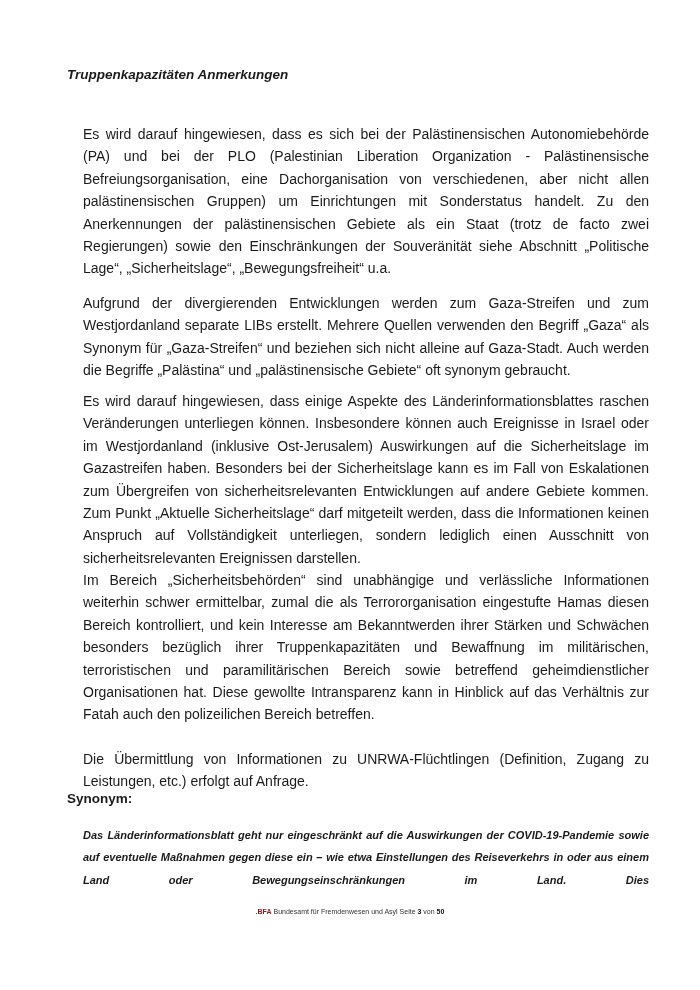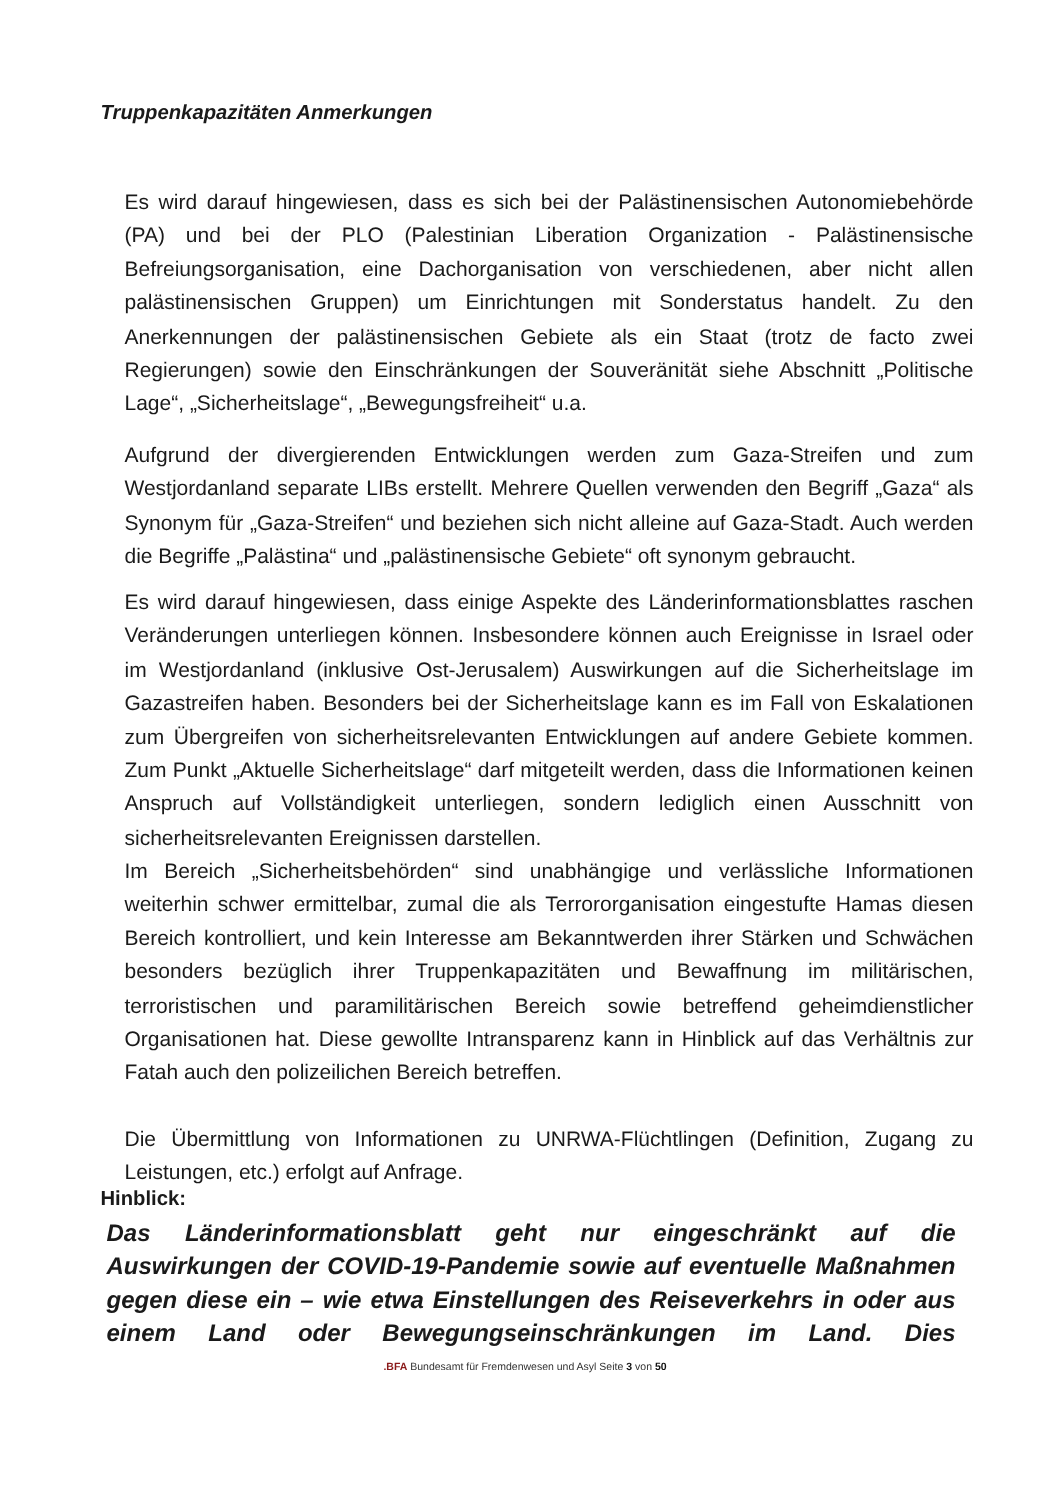--- a/index.html
+++ b/index.html
@@ -49,27 +49,27 @@
       top: 789px;
       font-size: 13.5px;
       font-weight: bold;
       line-height: 20px;
     }
     .hint-body {
       position: absolute;
       left: 0;
       top: 808px;
       width: 566px;
-      font-size: 16px;
+      font-size: 11px;
       line-height: 22.4px;
       font-weight: bold;
       font-style: italic;
       text-align: justify;
       text-align-last: justify;
-      margin: 4px;
+      margin: 16px;
     }
     .footer {
       position: absolute;
       top: 908px;
       left: 0;
       width: 700px;
       text-align: center;
       font-size: 7px;
       color: #333333;
       white-space: nowrap;
@@ -91,21 +91,21 @@
   <p class="para para-last" style="top:107px;">Es wird darauf hingewiesen, dass es sich bei der Palästinensischen Autonomiebehörde (PA) und bei der PLO (Palestinian Liberation Organization - Palästinensische Befreiungsorganisation, eine Dachorganisation von verschiedenen, aber nicht allen palästinensischen Gruppen) um Einrichtungen mit Sonderstatus handelt. Zu den Anerkennungen der palästinensischen Gebiete als ein Staat (trotz de facto zwei Regierungen) sowie den Einschränkungen der Souveränität siehe Abschnitt „Politische Lage“, „Sicherheitslage“, „Bewegungsfreiheit“ u.a.</p>
 
   <p class="para para-last" style="top:276px;">Aufgrund der divergierenden Entwicklungen werden zum Gaza-Streifen und zum Westjordanland separate LIBs erstellt. Mehrere Quellen verwenden den Begriff „Gaza“ als Synonym für „Gaza-Streifen“ und beziehen sich nicht alleine auf Gaza-Stadt. Auch werden die Begriffe „Palästina“ und „palästinensische Gebiete“ oft synonym gebraucht.</p>
 
   <p class="para para-last" style="top:374px;">Es wird darauf hingewiesen, dass einige Aspekte des Länderinformationsblattes raschen Veränderungen unterliegen können. Insbesondere können auch Ereignisse in Israel oder im Westjordanland (inklusive Ost-Jerusalem) Auswirkungen auf die Sicherheitslage im Gazastreifen haben. Besonders bei der Sicherheitslage kann es im Fall von Eskalationen zum Übergreifen von sicherheitsrelevanten Entwicklungen auf andere Gebiete kommen. Zum Punkt „Aktuelle Sicherheitslage“ darf mitgeteilt werden, dass die Informationen keinen Anspruch auf Vollständigkeit unterliegen, sondern lediglich einen Ausschnitt von sicherheitsrelevanten Ereignissen darstellen.</p>
 
   <p class="para para-last" style="top:553px;">Im Bereich „Sicherheitsbehörden“ sind unabhängige und verlässliche Informationen weiterhin schwer ermittelbar, zumal die als Terrororganisation eingestufte Hamas diesen Bereich kontrolliert, und kein Interesse am Bekanntwerden ihrer Stärken und Schwächen besonders bezüglich ihrer Truppenkapazitäten und Bewaffnung im militärischen, terroristischen und paramilitärischen Bereich sowie betreffend geheimdienstlicher Organisationen hat. Diese gewollte Intransparenz kann in Hinblick auf das Verhältnis zur Fatah auch den polizeilichen Bereich betreffen.</p>
 
   <p class="para para-last" style="top:732px;">Die Übermittlung von Informationen zu UNRWA-Flüchtlingen (Definition, Zugang zu Leistungen, etc.) erfolgt auf Anfrage.</p>
 
-  <div class="hint-title">Hinblick:</div>
+  <div class="hint-title">Synonym:</div>
   <p class="hint-body">Das Länderinformationsblatt geht nur eingeschränkt auf die Auswirkungen der COVID-19-Pandemie sowie auf eventuelle Maßnahmen gegen diese ein – wie etwa Einstellungen des Reiseverkehrs in oder aus einem Land oder Bewegungseinschränkungen im Land. Dies</p>
 </div>
 
 <div class="footer">
   <span class="brand">.BFA</span>
   <span>Bundesamt für Fremdenwesen und Asyl</span>
   <span>Seite</span>
   <b>3</b>
   <span>von</span>
   <b>50</b>

